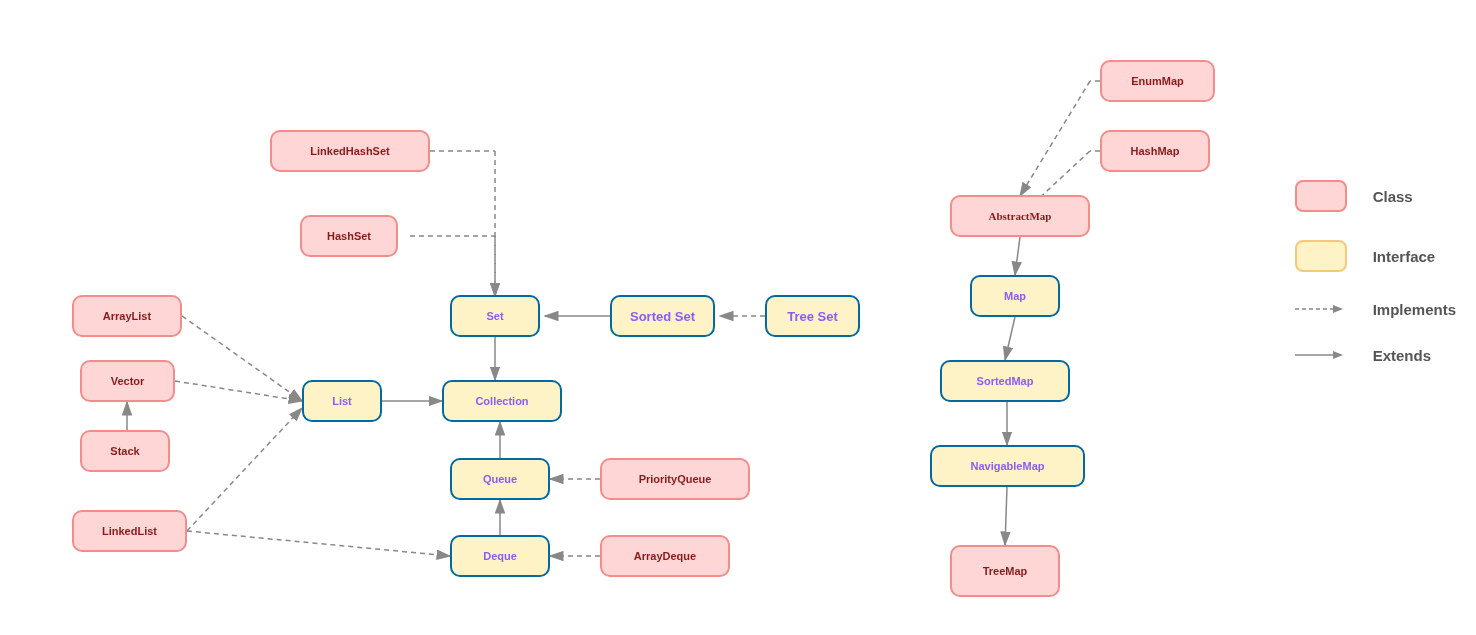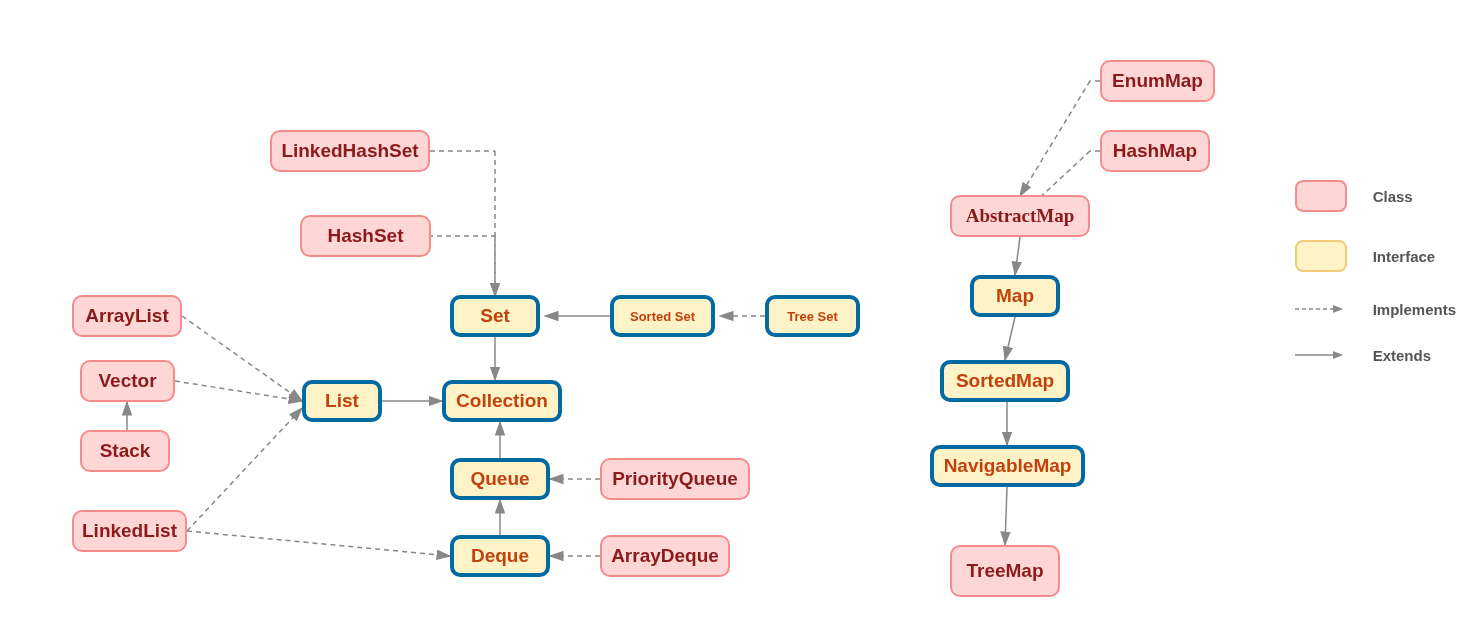--- a/index.html
+++ b/index.html
@@ -15,30 +15,30 @@
       position: relative;
       width: 1476px;
       height: 635px;
     }
     .node {
       position: absolute;
       border-radius: 10px;
       display: flex;
       align-items: center;
       justify-content: center;
-      font-size: 19px;
+      font-size: 11px;
       font-weight: 600;
       text-align: center;
       padding: 6px 14px;
       min-width: 60px;
     }
     .node-interface {
       background: #fef3c7;
-      border: 4px solid #0369a1;
-      color: #c2410c;
+      border: 2px solid #0369a1;
+      color: #8b5cf6;
     }
     .node-class {
       background: #ffd6d6;
       border: 2px solid #f48c8c;
       color: #8b1a1a;
     }
     svg.arrows {
       position: absolute;
       top: 0; left: 0;
       width: 1476px;
@@ -142,21 +142,21 @@
 
     <line x1="1007" y1="402" x2="1007" y2="445" stroke="#888" stroke-width="1.5" marker-end="url(#arrow-solid)"></line>
 
     <line x1="1007" y1="487" x2="1005" y2="545" stroke="#888" stroke-width="1.5" marker-end="url(#arrow-solid)"></line>
   </svg>
 
   <div class="node node-class" style="left:270px;top:130px;width:160px;height:42px;">
     <span>LinkedHashSet</span>
   </div>
 
-  <div class="node node-class" style="left:300px;top:215px;width:131px;height:42px;justify-content:center;">
+  <div class="node node-class" style="left:300px;top:215px;width:98px;height:42px;justify-content:center;">
     <span>HashSet</span>
   </div>
 
   <div class="node node-interface" style="left:450px;top:295px;width:90px;height:42px;">
     <span>Set</span>
   </div>
 
   <div class="node node-interface" style="left:610px;top:295px;width:105px;height:42px;font-size:13px;">
     <span>Sorted Set</span>
   </div>

